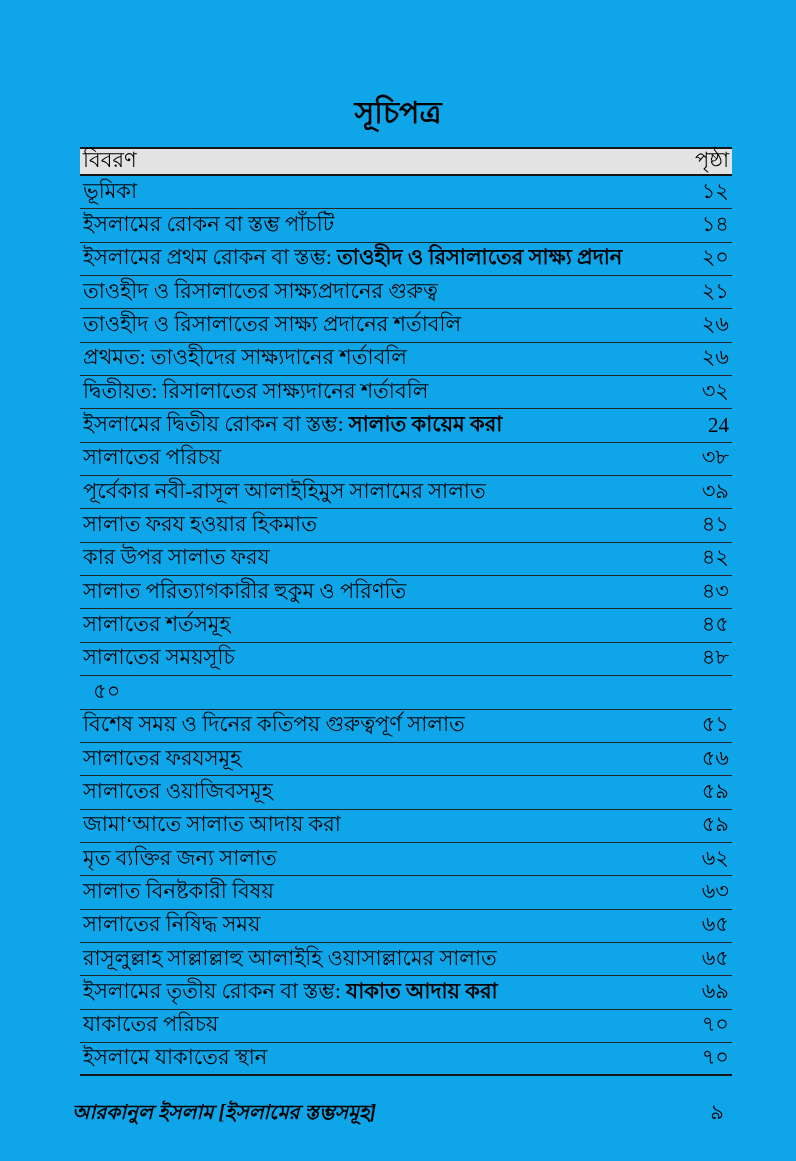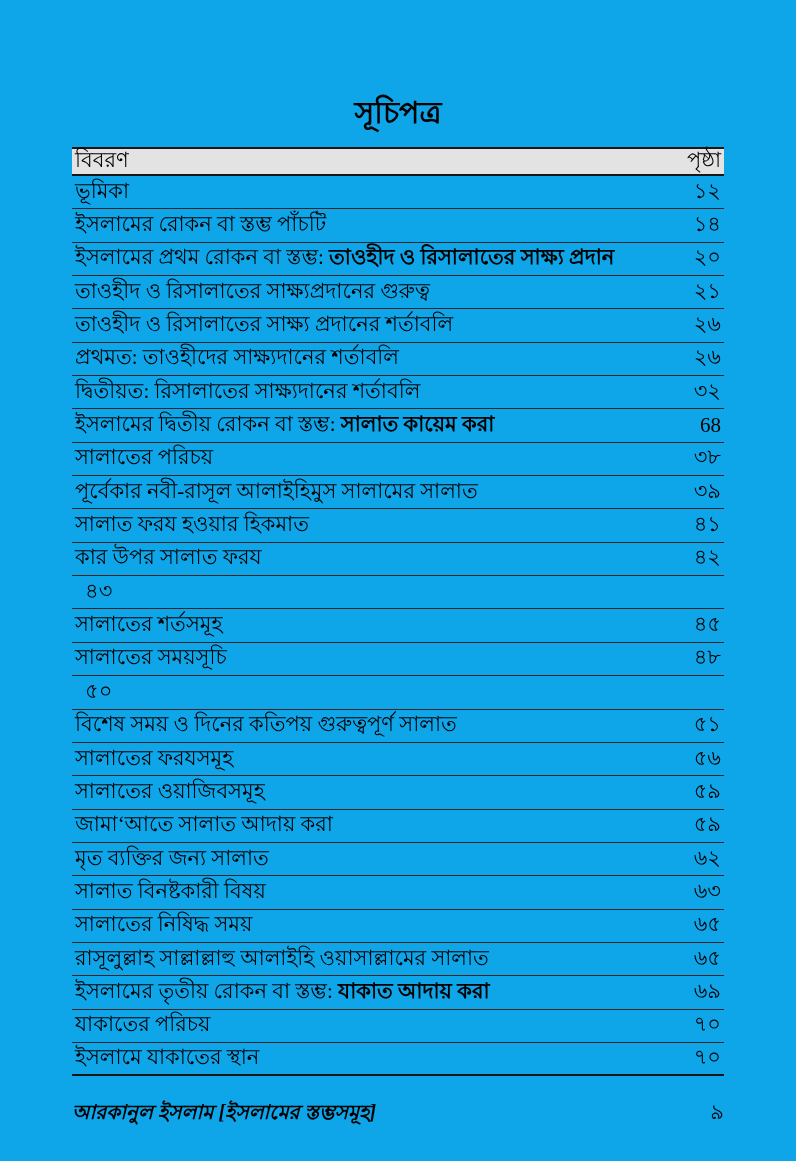--- a/index.html
+++ b/index.html
@@ -19,21 +19,21 @@
   .title {
     margin: 0;
     padding-top: 95px;
     text-align: center;
     font-size: 30px;
     font-weight: 700;
     line-height: 1.2;
   }
   .toc {
     position: absolute;
-    left: 72px;
+    left: 80px;
     top: 147px;
     width: 652px;
   }
   .toc-header {
     display: flex;
     justify-content: space-between;
     align-items: center;
     box-sizing: border-box;
     height: 29px;
     padding: 0 3px;
@@ -111,39 +111,40 @@
         <div class="toc-row">
           <span class="col-desc">প্রথমত: তাওহীদের সাক্ষ্যদানের শর্তাবলি</span>
           <span class="col-page">২৬</span>
         </div>
         <div class="toc-row">
           <span class="col-desc">দ্বিতীয়ত: রিসালাতের সাক্ষ্যদানের শর্তাবলি</span>
           <span class="col-page">৩২</span>
         </div>
         <div class="toc-row">
           <span class="col-desc">ইসলামের দ্বিতীয় রোকন বা স্তম্ভ: <b>সালাত কায়েম করা</b></span>
-          <span class="col-page">68</span>
+          <span class="col-page">24</span>
         </div>
         <div class="toc-row">
           <span class="col-desc">সালাতের পরিচয়</span>
           <span class="col-page">৩৮</span>
         </div>
         <div class="toc-row">
           <span class="col-desc">পূর্বেকার নবী-রাসূল আলাইহিমুস সালামের সালাত</span>
           <span class="col-page">৩৯</span>
         </div>
         <div class="toc-row">
           <span class="col-desc">সালাত ফরয হওয়ার হিকমাত</span>
           <span class="col-page">৪১</span>
         </div>
         <div class="toc-row">
           <span class="col-desc">কার উপর সালাত ফরয</span>
           <span class="col-page">৪২</span>
         </div>
         <div class="toc-row">
+          <span class="col-desc">সালাত পরিত্যাগকারীর হুকুম ও পরিণতি</span>
           <span class="col-page">৪৩</span>
         </div>
         <div class="toc-row">
           <span class="col-desc">সালাতের শর্তসমূহ</span>
           <span class="col-page">৪৫</span>
         </div>
         <div class="toc-row">
           <span class="col-desc">সালাতের সময়সূচি</span>
           <span class="col-page">৪৮</span>
         </div>

